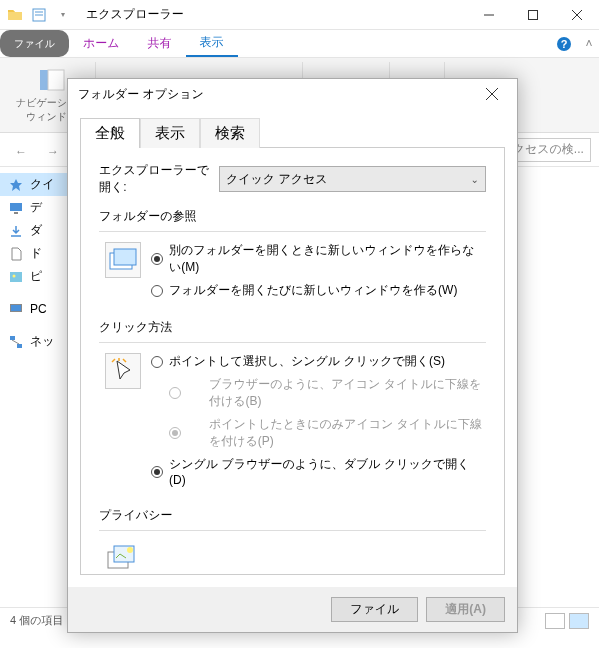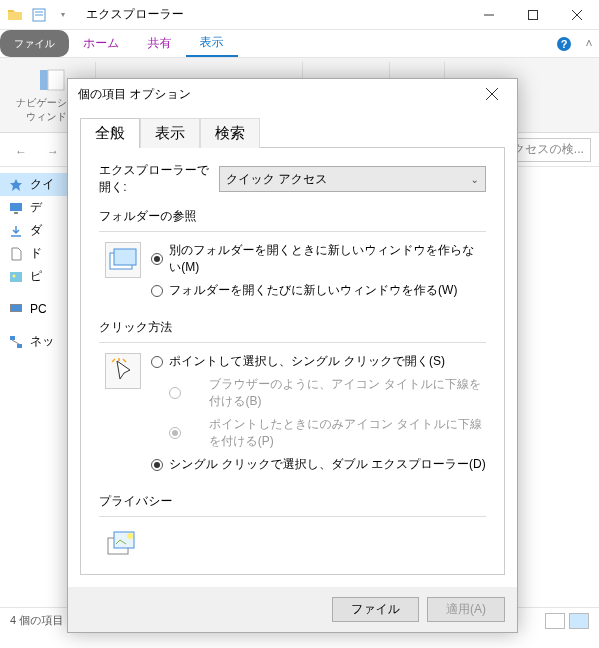--- a/index.html
+++ b/index.html
@@ -279,21 +279,21 @@
 <div class="statusbar">
   <span>4 個の項目</span>
   <div class="status-right">
     <div class="status-view"></div>
     <div class="status-view" style="background:#cce8ff;"></div>
   </div>
 </div>
 
 <div class="dialog">
   <div class="dlg-title">
-    <span>個の項目 オプション</span>
+    <span>フォルダー オプション</span>
     <div class="dlg-close">
       <svg width="12" height="12">
           <line x1="0" y1="0" x2="12" y2="12" stroke="#333"></line>
           <line x1="12" y1="0" x2="0" y2="12" stroke="#333"></line>
         </svg>
     </div>
   </div>
   <div class="dlg-tabs">
     <div class="dlg-tab">全般</div>
     <div class="dlg-tab inactive">表示</div>
@@ -350,21 +350,21 @@
           <div class="opt disabled" style="padding-left:18px;">
             <span class="radio disabled"></span>
             <span>ブラウザーのように、アイコン タイトルに下線を付ける(B)</span>
           </div>
           <div class="opt disabled" style="padding-left:18px;">
             <span class="radio disabled checked"></span>
             <span>ポイントしたときにのみアイコン タイトルに下線を付ける(P)</span>
           </div>
           <div class="opt">
             <span class="radio checked"></span>
-            <span>シングル クリックで選択し、ダブル エクスプローラー(D)</span>
+            <span>シングル ブラウザーのように、ダブル クリックで開く(D)</span>
           </div>
         </div>
       </div>
     </div>
 
     <div class="fieldset">
       <div class="fs-label">プライバシー</div>
       <div class="fs-body">
         <div class="fs-icon" style="border:none;background:none;">
           <svg width="34" height="30">
@@ -374,15 +374,15 @@
               <polyline points="10,14 14,10 20,14" fill="none" stroke="#7cb342"></polyline>
             </svg>
         </div>
       </div>
 
     </div>
 
   </div>
   <div class="dlg-bottom">
     <button class="btn">ファイル</button>
-    <button class="btn" style="color:#999;">適用(A)</button>
+    <button class="btn" style="color:#999;font-weight:bold;">適用(A)</button>
   </div>
 </div>
 
 </body></html>

